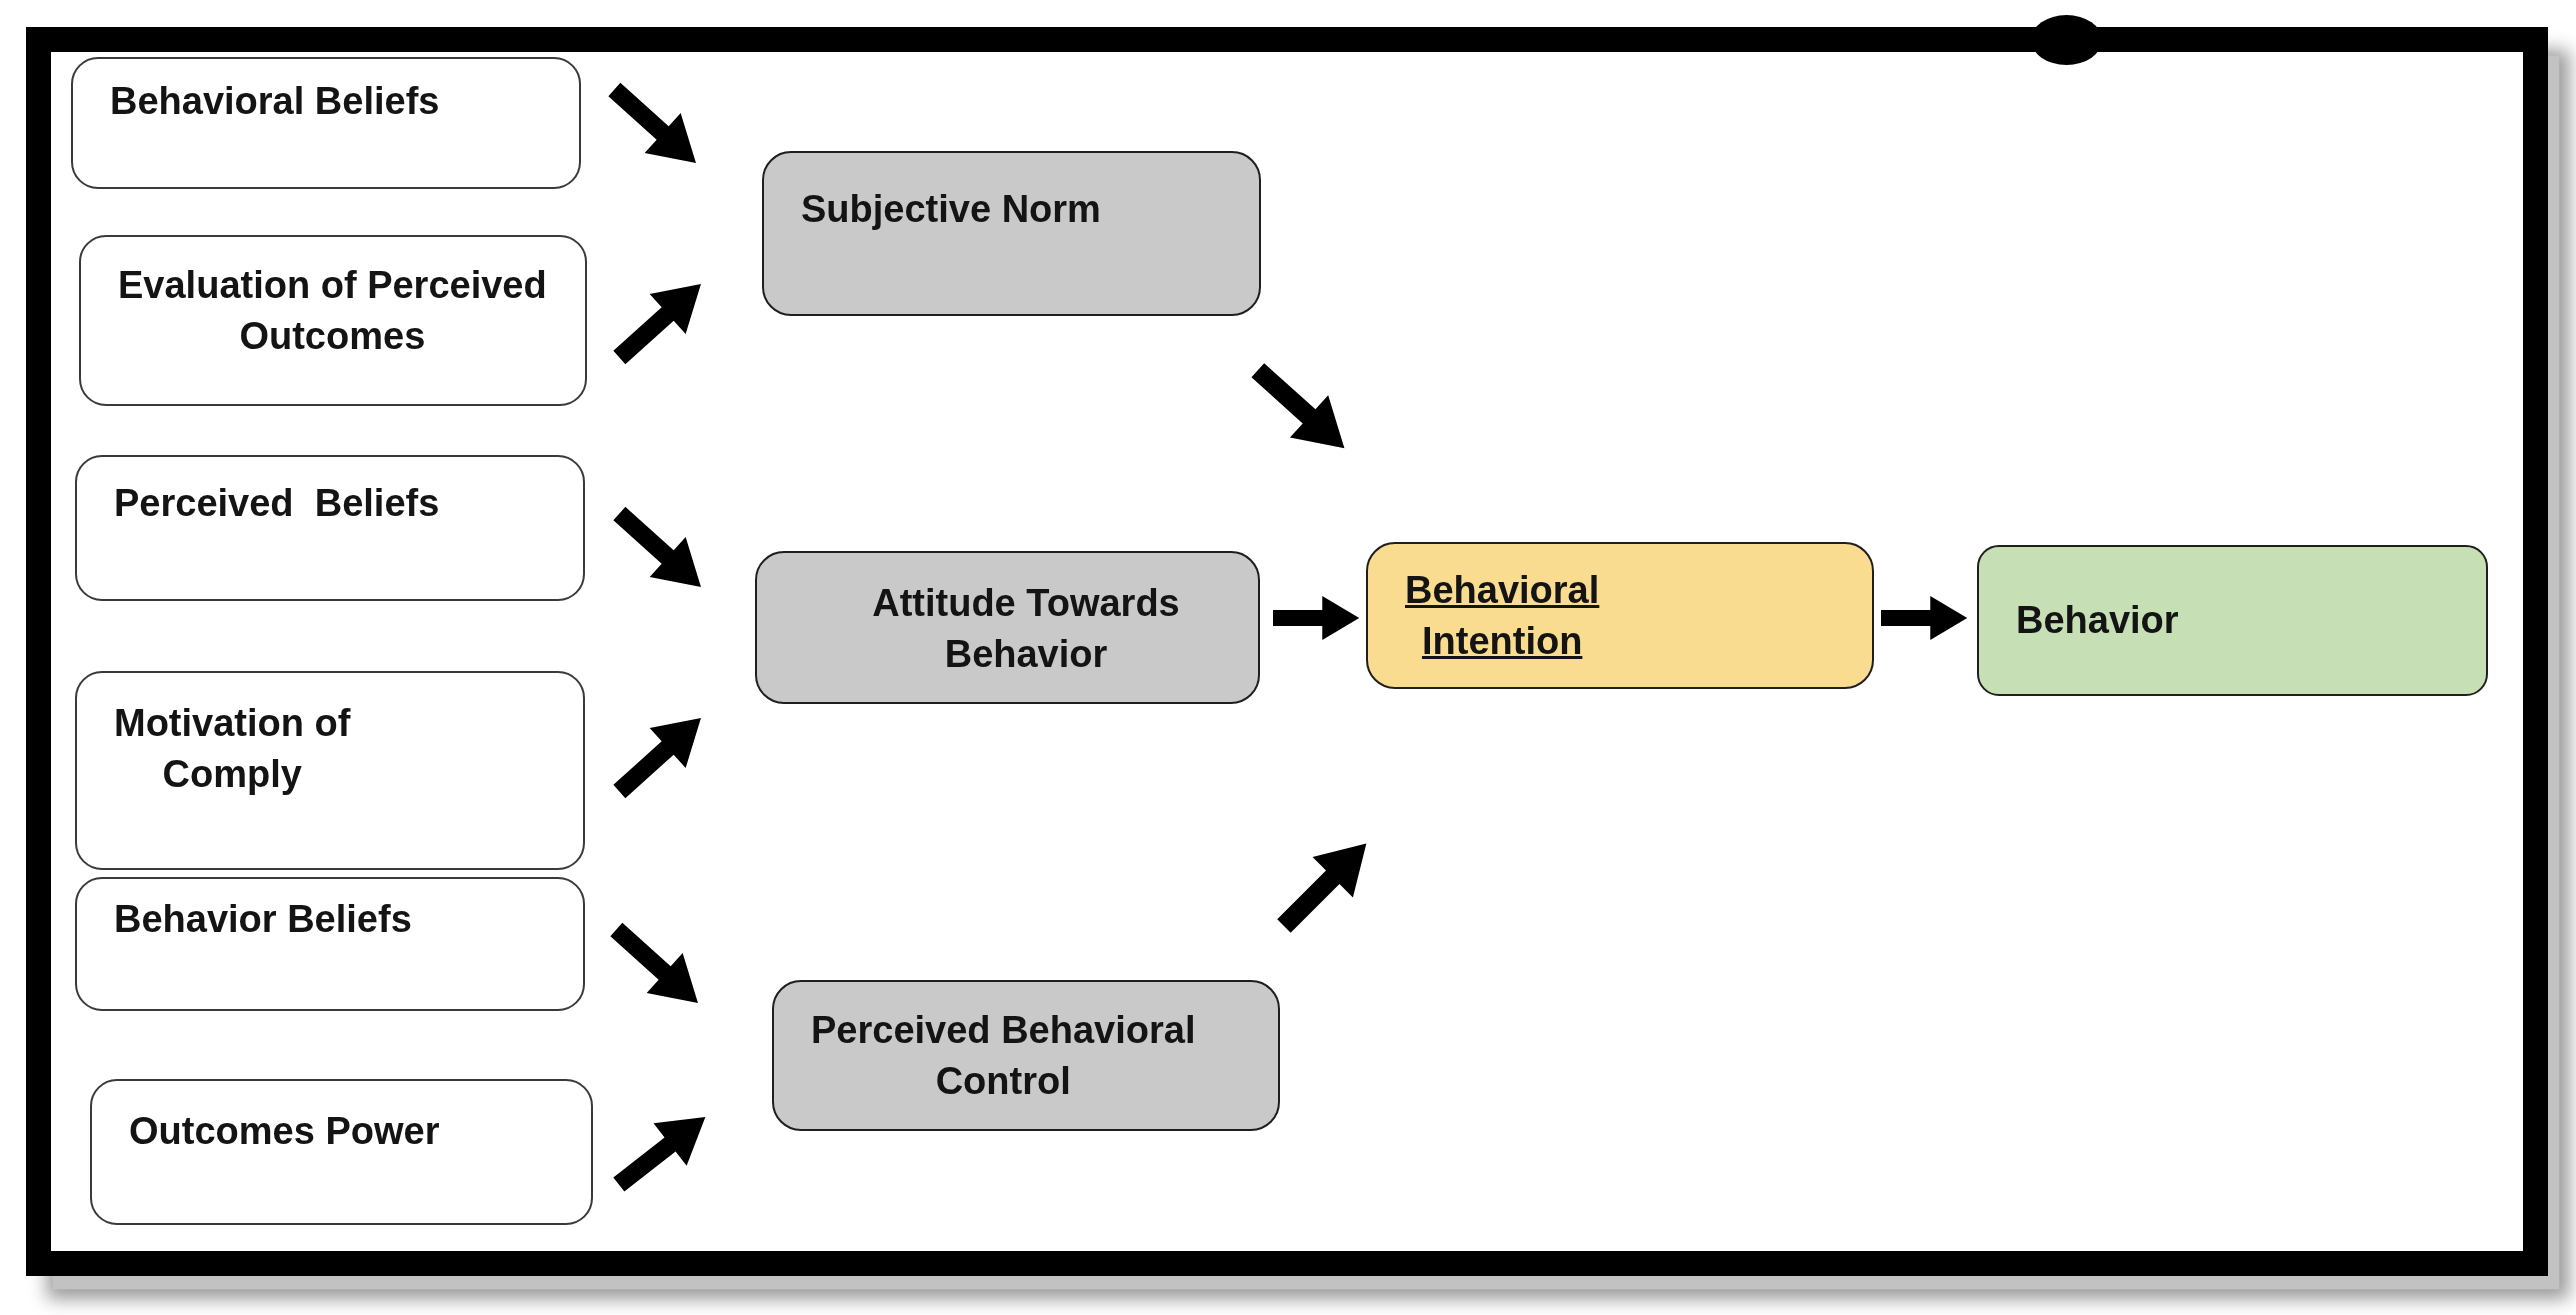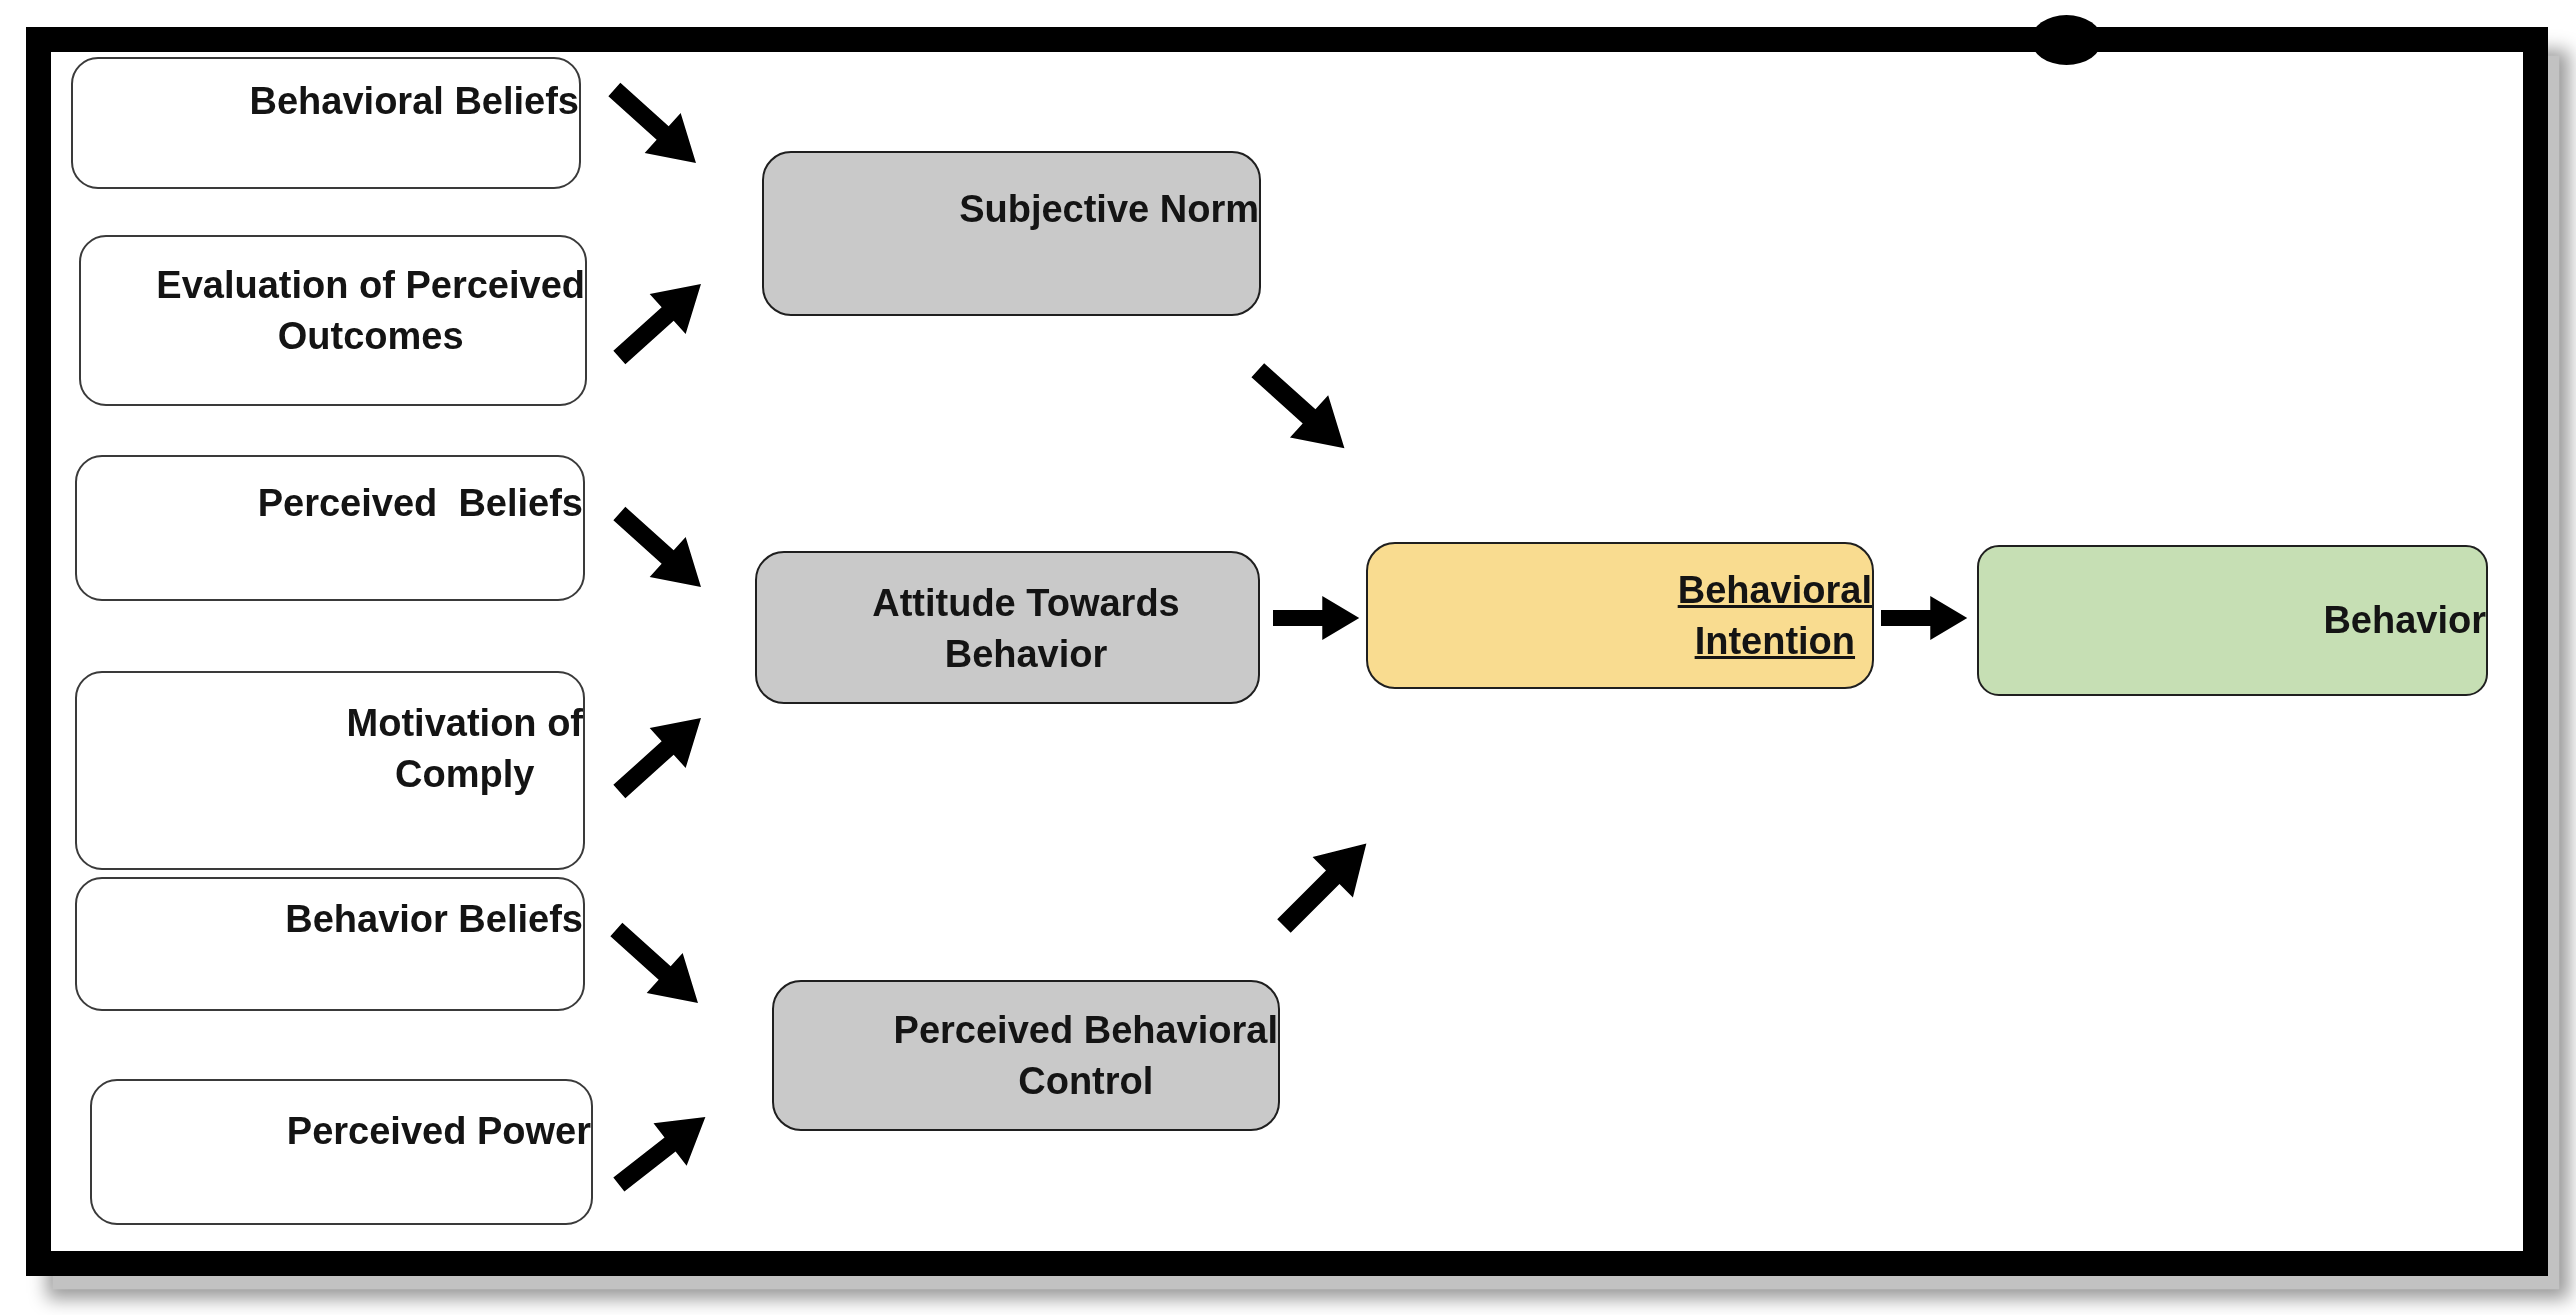--- a/index.html
+++ b/index.html
@@ -21,21 +21,21 @@
   
   .blob{
     position:absolute;left:2031px;top:15.3px;
     width:71px;height:50px;
     background:#000;border-radius:50%;
     z-index:2;
   }
   .node{
     position:absolute;z-index:3;
     box-sizing:border-box;
-    display:flex;justify-content:flex-end;
+    display:flex;justify-content:flex-start;
     text-align:center;
     font-weight:bold;font-size:38px;line-height:51px;
     color:#141414;
     white-space:pre-wrap;
     padding-left:37px;
   }
   .node .lbl{white-space:pre-wrap;}
   .white{
     background:#ffffff;border:2.9px solid #3a3a3a;border-radius:27px;
     align-items:flex-start;
@@ -99,21 +99,21 @@
   <span class="lbl">Perceived  Beliefs</span>
 </div>
 <div class="node white" id="n-mc">
   <span class="lbl">Motivation of
 Comply</span>
 </div>
 <div class="node white" id="n-cb">
   <span class="lbl">Behavior Beliefs</span>
 </div>
 <div class="node white" id="n-pp">
-  <span class="lbl">Perceived Power</span>
+  <span class="lbl">Outcomes Power</span>
 </div>
 
 <div class="node gray" id="n-sn">
   <span class="lbl">Subjective Norm</span>
 </div>
 <div class="node gray" id="n-at">
   <span class="lbl">Attitude Towards Behavior</span>
 </div>
 <div class="node gray" id="n-pbc">
   <span class="lbl">Perceived Behavioral

